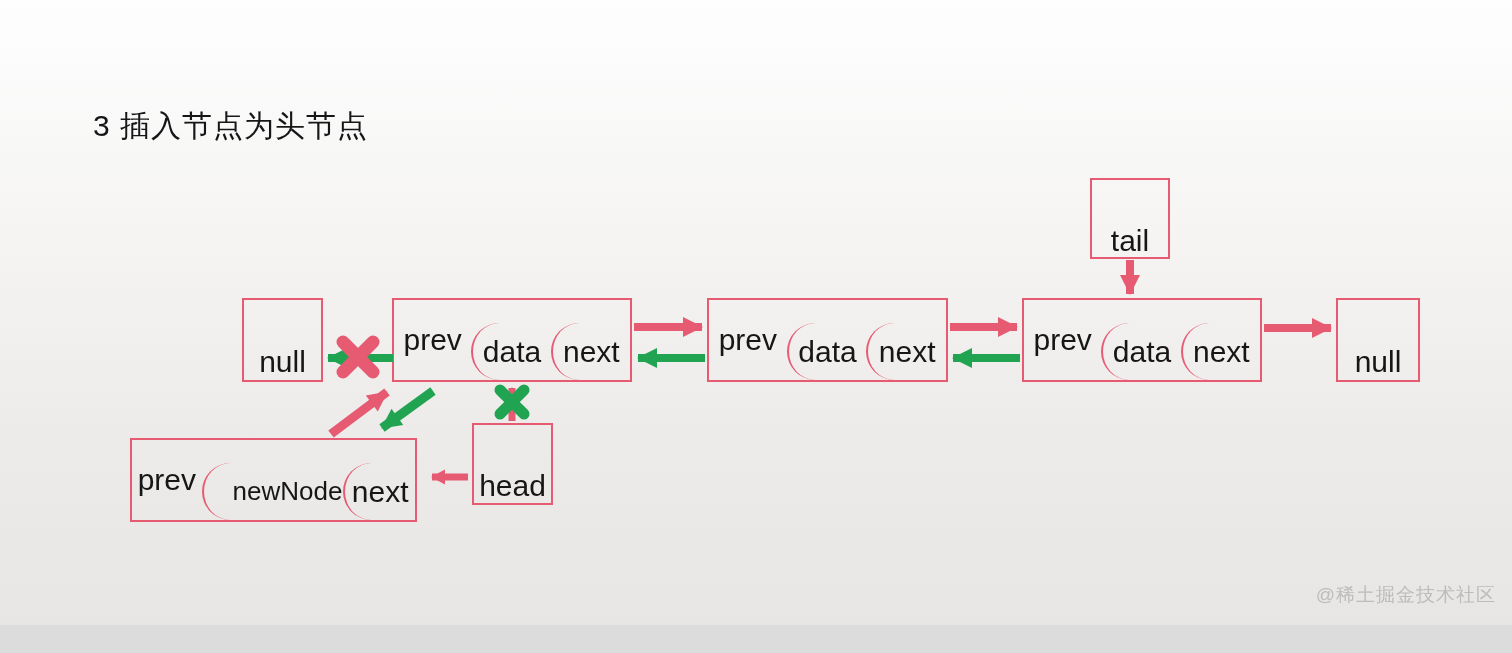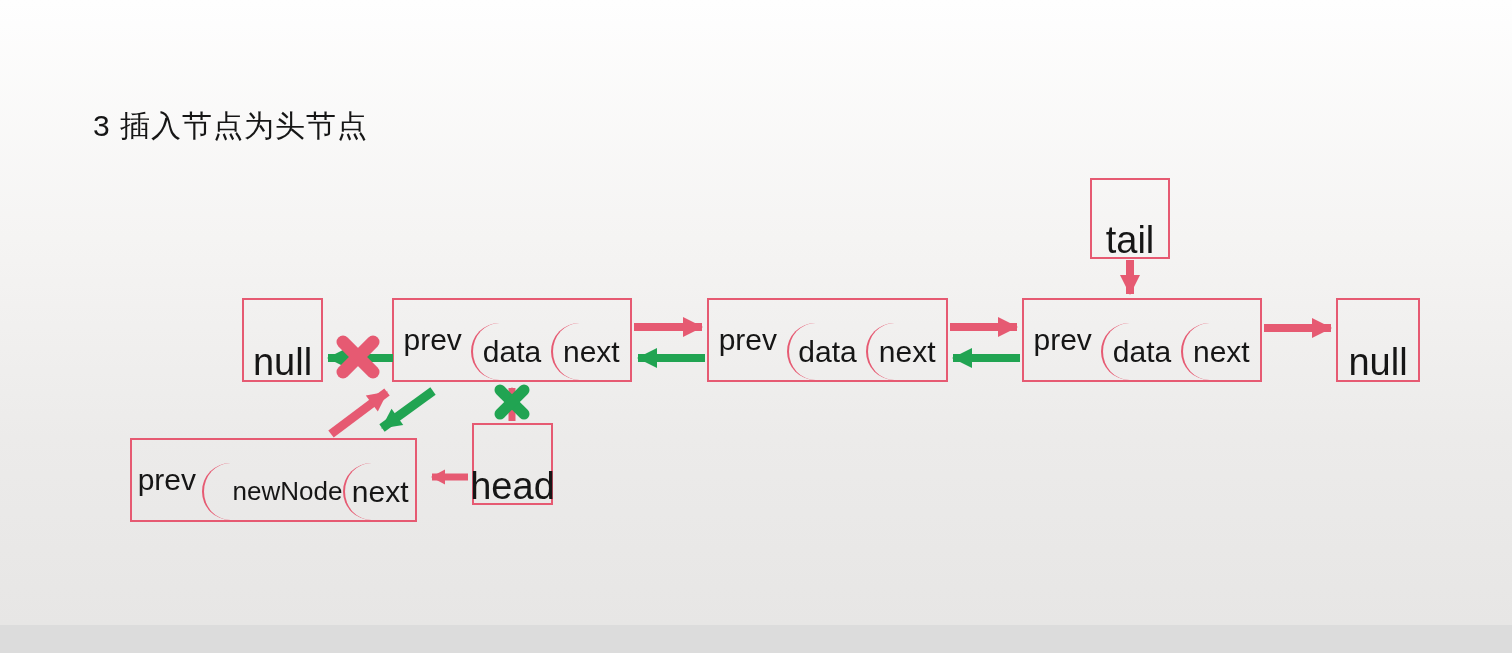--- a/index.html
+++ b/index.html
@@ -11,21 +11,21 @@
   .title{
     position:absolute;left:93px;top:106px;
     font-size:30px;color:#161616;letter-spacing:1px;white-space:nowrap;
   }
   .box,.node{
     position:absolute;box-sizing:border-box;
     border:2px solid var(--pink,#e65a72);
     display:flex;
   }
   .box{align-items:center;justify-content:center;}
-  .lbl{font-size:38px;color:#161616;margin-top:44px;}
+  .lbl{font-size:30px;color:#161616;margin-top:44px;}
   .node{flex-direction:row;}
   .cell{
     flex:1 1 0;display:flex;align-items:center;justify-content:center;
     font-size:30px;color:#161616;overflow:hidden;border-radius:32px;
   }
   .cell + .cell{border-left:2px solid var(--pink,#e65a72);margin-top:23px;}
   .cell-mid-wide{flex:1.6 1 0;font-size:26px;padding-left:28px;}
   .overlay{position:absolute;left:0;top:0;width:1512px;height:653px;pointer-events:none;}
   .arrow-pink{stroke:var(--pink,#e65a72);fill:none;}
   .arrow-green{stroke:var(--green,#21a452);fill:none;}
@@ -116,14 +116,15 @@
     <line class="xmark-green" x1="500" y1="390" x2="524" y2="414" stroke-width="11"></line>
     <line class="xmark-green" x1="500" y1="414" x2="524" y2="390" stroke-width="11"></line>
 
     <line class="arrow-pink" x1="468" y1="477" x2="432" y2="477" stroke-width="7" marker-end="url(#ah-pink-sm)"></line>
 
     <line class="arrow-pink" x1="331" y1="434" x2="387" y2="392" stroke-width="9" marker-end="url(#ah-pink)"></line>
 
     <line class="arrow-green" x1="433" y1="391" x2="382" y2="428" stroke-width="9" marker-end="url(#ah-green)"></line>
   </svg>
 
+  <div class="watermark">@稀土掘金技术社区</div>
 
 </div>
 
 </body></html>

